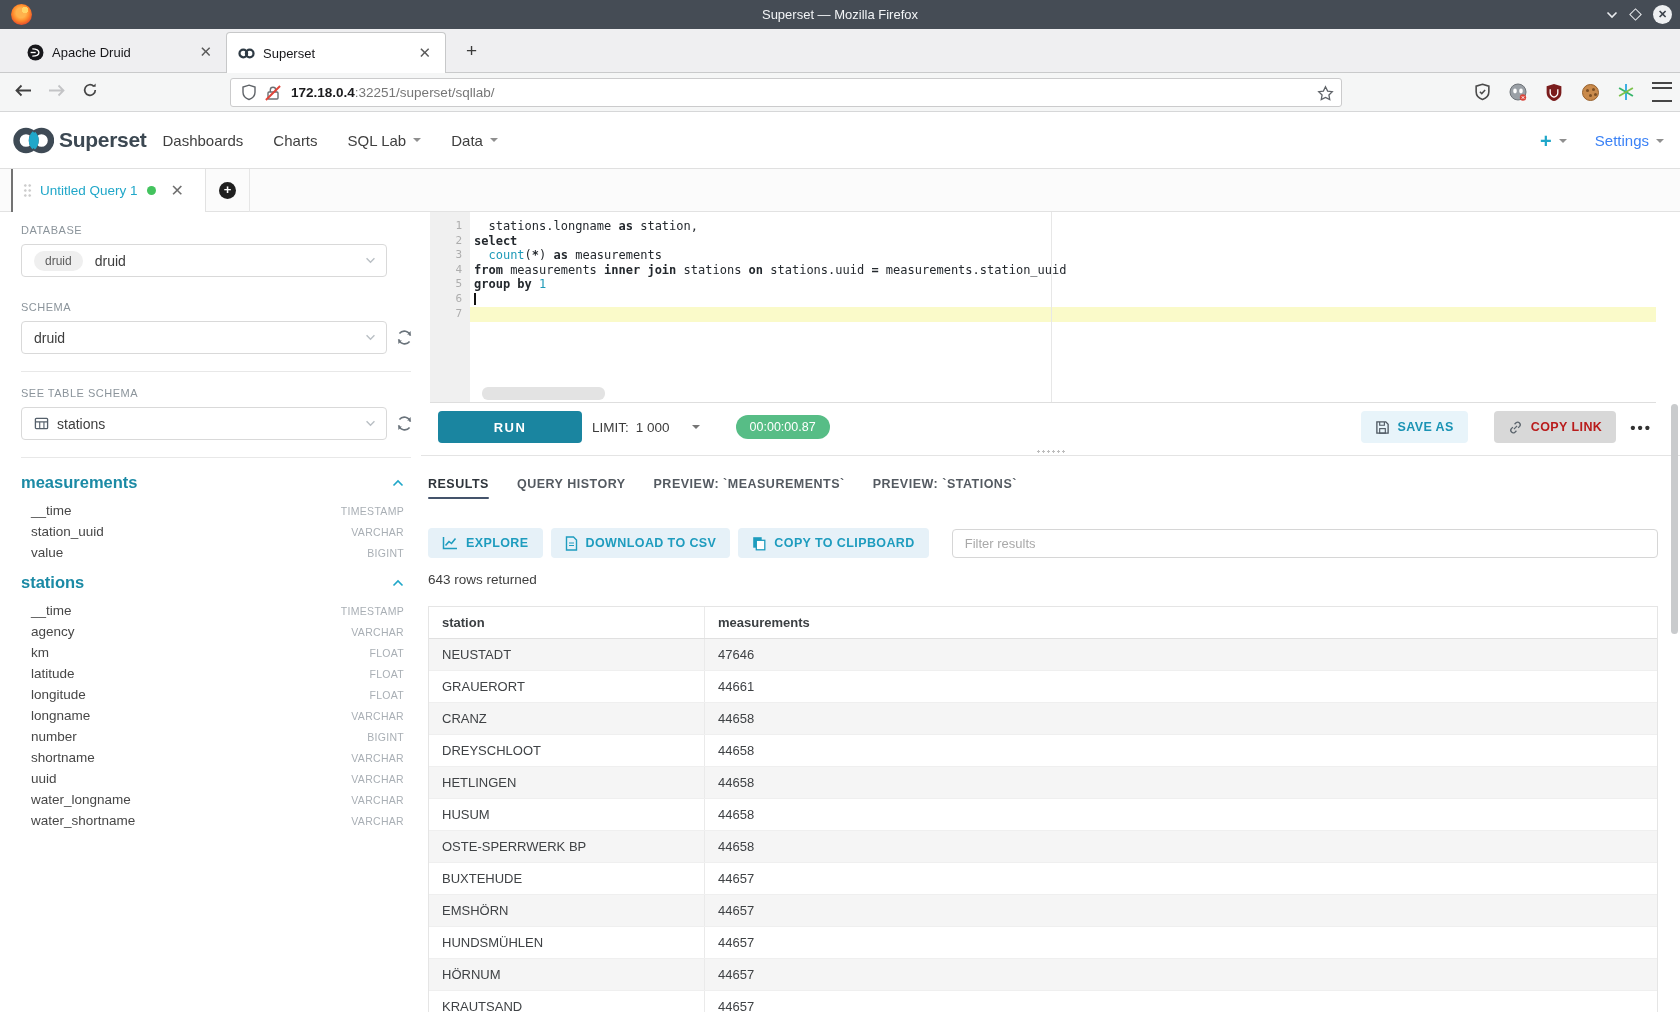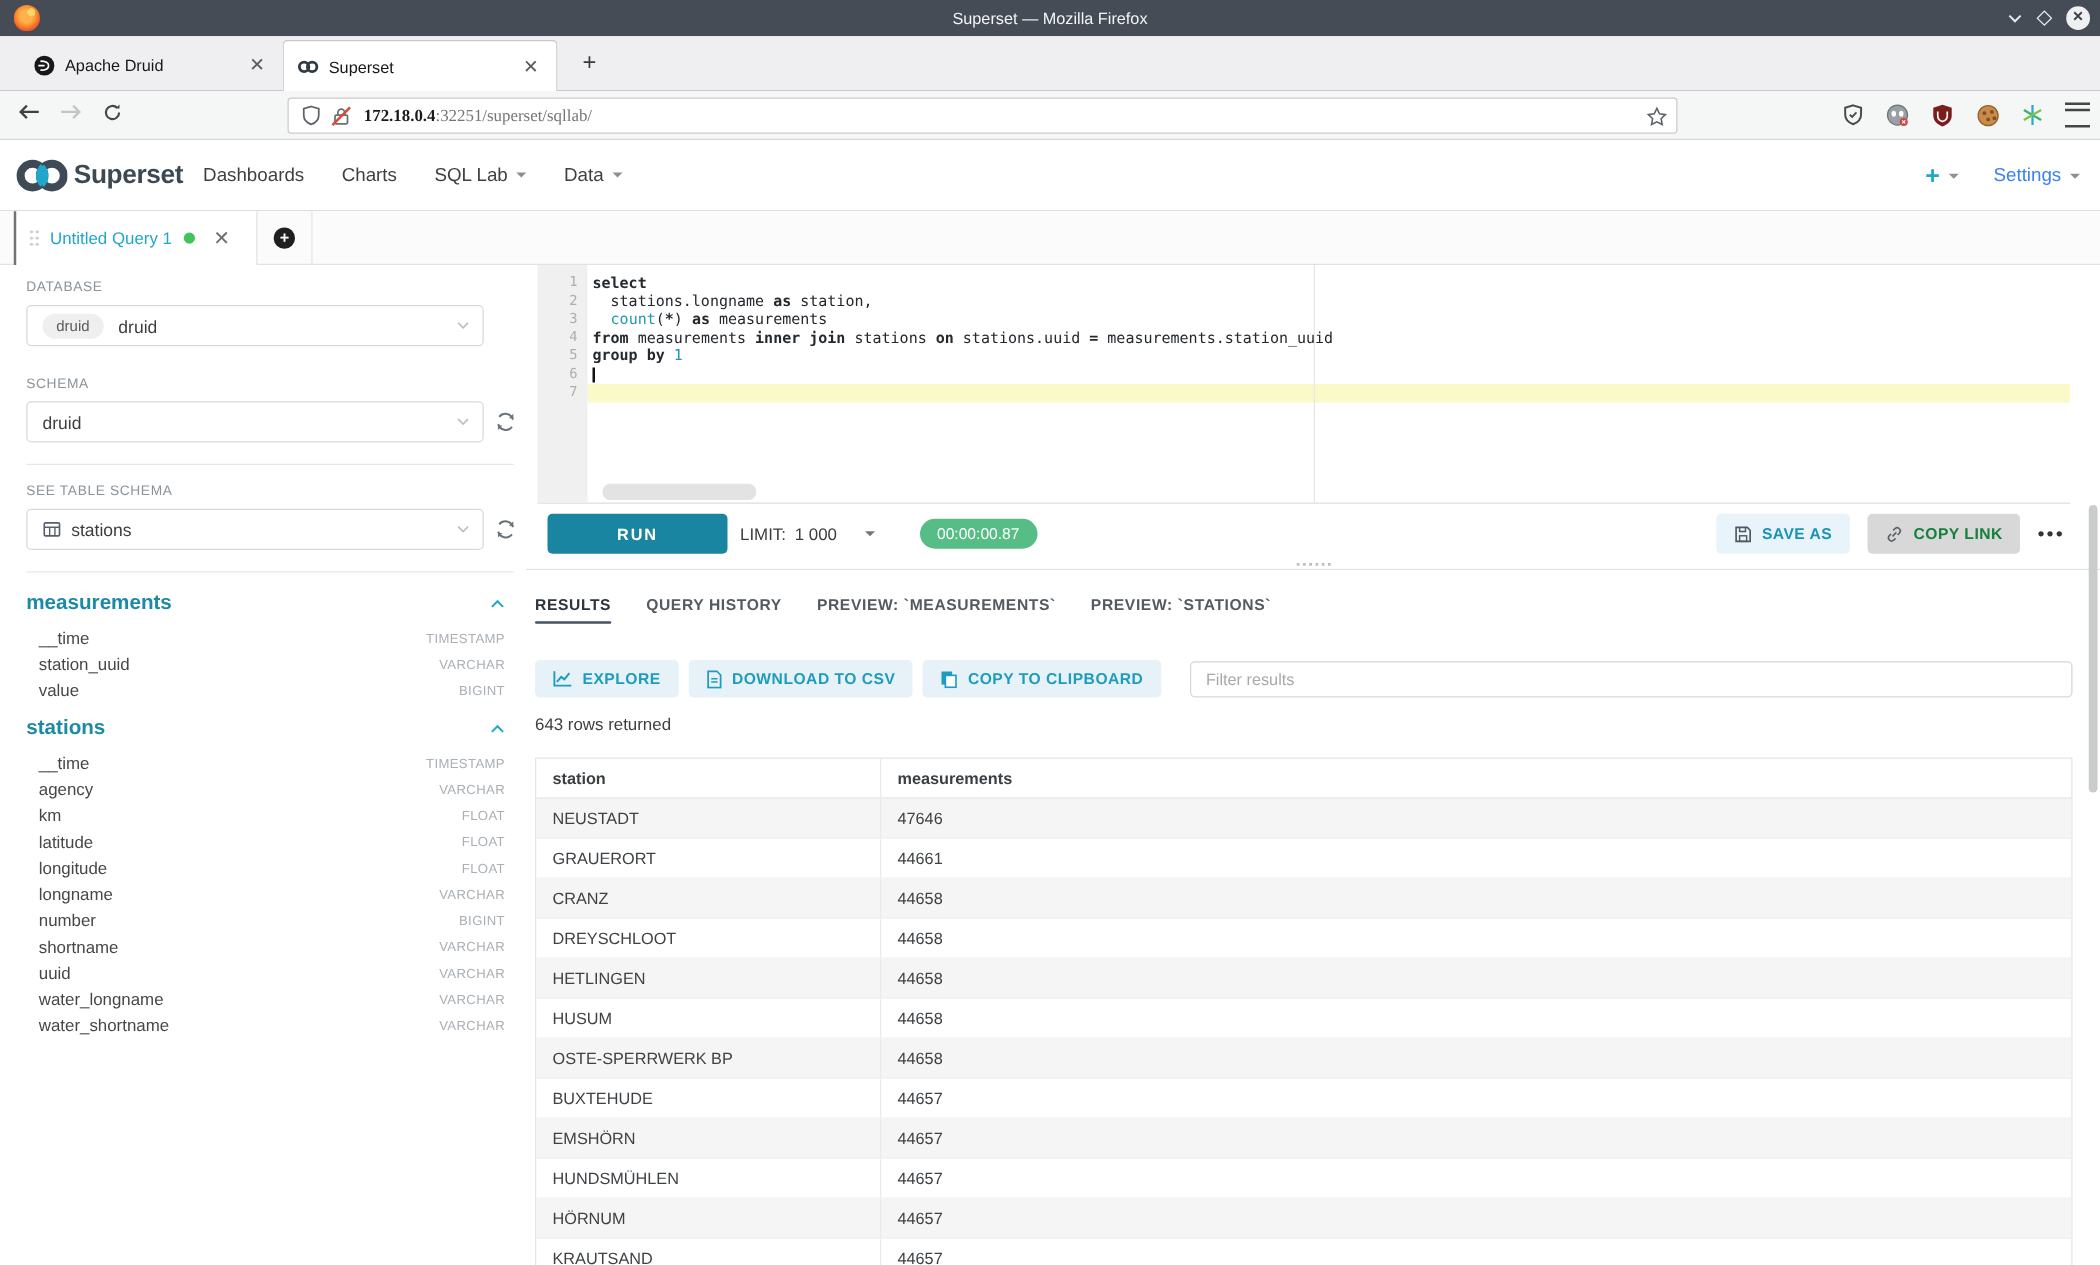--- a/index.html
+++ b/index.html
@@ -26,21 +26,21 @@
   .btab { height:40px; display:flex; align-items:center; padding:0 10px 0 11px; width:210px; position:relative; }
   .btab.active { background:#fff; border:1px solid #c7c8c9; border-bottom:none; border-radius:4px 4px 0 0;
                  height:41px; margin-bottom:-1px; z-index:2; width:220px; }
   .btab .fav { width:17px; height:17px; margin-right:8px; flex:none; }
   .btab .tlabel { font-size:13px; color:#17171a; flex:1; white-space:nowrap; overflow:hidden; }
   .btab .tclose { color:#5a5a5a; font-size:15px; padding:0 4px; }
   .newtab { align-self:center; margin-left:12px; font-size:19px; color:#3b3b3b; line-height:1; padding:4px 8px; }
 
   
   .urlbar { position:absolute; top:73px; left:0; right:0; height:39px; background:#f5f6f6;
-            border-bottom:1px solid #d6d7d8;font-family:Liberation Serif, serif; }
+            border-bottom:1px solid #d6d7d8; }
   .navarrows { position:absolute; left:14px; top:0; height:38px; display:flex; align-items:center; gap:16px; }
   .urlfield { position:absolute; left:230px; top:5px; width:1112px; height:29px; background:#fff;
               border:1px solid #cbcbcc; border-radius:3px; display:flex; align-items:center; padding:0 30px 0 10px; }
   .urltext { font-size:13.5px; margin-left:10px; white-space:nowrap; }
   .urlhost { color:#1b1b1d; font-weight:600; }
   .urlpath { color:#767676; }
   .lockwrap { position:relative; width:16px; height:16px; margin-left:8px; }
   .lockslash { position:absolute; left:-2px; top:7px; width:20px; height:2px; background:#e0453a; transform:rotate(-45deg); }
   .starbtn { position:absolute; right:7px; top:6px; }
   .exticons { position:absolute; right:8px; top:0; height:38px; display:flex; align-items:center; gap:16px; }
@@ -123,21 +123,21 @@
   .limit { display:flex; align-items:center; margin-left:10px; font-size:13.5px; color:#3c3c3c; }
   .limval { margin-left:7px; }
   .tri { width:0; height:0; border-left:4px solid transparent; border-right:4px solid transparent;
          border-top:4.5px solid #757575; margin-left:22px; display:inline-block; }
   .timer { margin-left:36px; height:24px; border-radius:12px; background:#57bd86; color:#fff; font-size:12.5px;
            display:flex; align-items:center; padding:0 14px; }
   .spacer { flex:1; }
   .saveas, .copylink { height:32px; border:none; border-radius:4px; display:flex; align-items:center; gap:8px;
                        padding:0 14px; font-family:inherit; font-size:12.5px; font-weight:700; letter-spacing:.4px; }
   .saveas { background:#e8f4fa; color:#1a93b4; }
-  .copylink { background:#d8d8d8; color:#15803d; margin-left:14px; }
+  .copylink { background:#d8d8d8; color:#b91c1c; margin-left:26px; }
   .dots { margin-left:14px; font-size:15px; letter-spacing:2px; color:#333; font-weight:700; }
 
   
   .sdiv2 { position:absolute; left:0; right:0; top:243px; height:1px; background:#e4e4e4; }
   .grip { position:absolute; left:50%; top:-6px; width:30px; height:5px; margin-left:-15px;
           background-image:radial-gradient(circle,#bdbdbd 1.1px,transparent 1.3px); background-size:5px 5px; }
   .rtabs { position:absolute; left:7px; top:256px; height:31px; display:flex; gap:28px; align-items:stretch; }
   .rtab { font-size:12.5px; font-weight:600; letter-spacing:.5px; color:#545a61; position:relative;
           display:flex; align-items:center; }
   .rtab.active { color:#2e343b; }
@@ -454,22 +454,22 @@
             <div class="gnum">2</div>
             <div class="gnum">3</div>
             <div class="gnum">4</div>
             <div class="gnum">5</div>
             <div class="gnum">6</div>
             <div class="gnum">7</div>
           </div>
         <div class="active-line"></div>
         <div class="pmargin"></div>
         <div class="code">
+            <div class="cline"><span class="tok-p">  stations.longname </span><span class="tok-k">as</span><span class="tok-p"> station,</span></div>
             <div class="cline"><span class="tok-k">select</span></div>
-            <div class="cline"><span class="tok-p">  stations.longname </span><span class="tok-k">as</span><span class="tok-p"> station,</span></div>
             <div class="cline"><span class="tok-p">  </span><span class="tok-f">count</span><span class="tok-p">(</span><span class="tok-k">*</span><span class="tok-p">) </span><span class="tok-k">as</span><span class="tok-p"> measurements</span></div>
             <div class="cline"><span class="tok-k">from</span><span class="tok-p"> measurements </span><span class="tok-k">inner</span><span class="tok-p"> </span><span class="tok-k">join</span><span class="tok-p"> stations </span><span class="tok-k">on</span><span class="tok-p"> stations.uuid </span><span class="tok-k">=</span><span class="tok-p"> measurements.station_uuid</span></div>
             <div class="cline"><span class="tok-k">group</span><span class="tok-p"> </span><span class="tok-k">by</span><span class="tok-p"> </span><span class="tok-n">1</span></div>
             <div class="cline"><span class="cursor"></span></div>
           </div>
         <div class="hthumb"></div>
       </div>
 
       <div class="runrow">
         <button class="runbtn">RUN</button>

